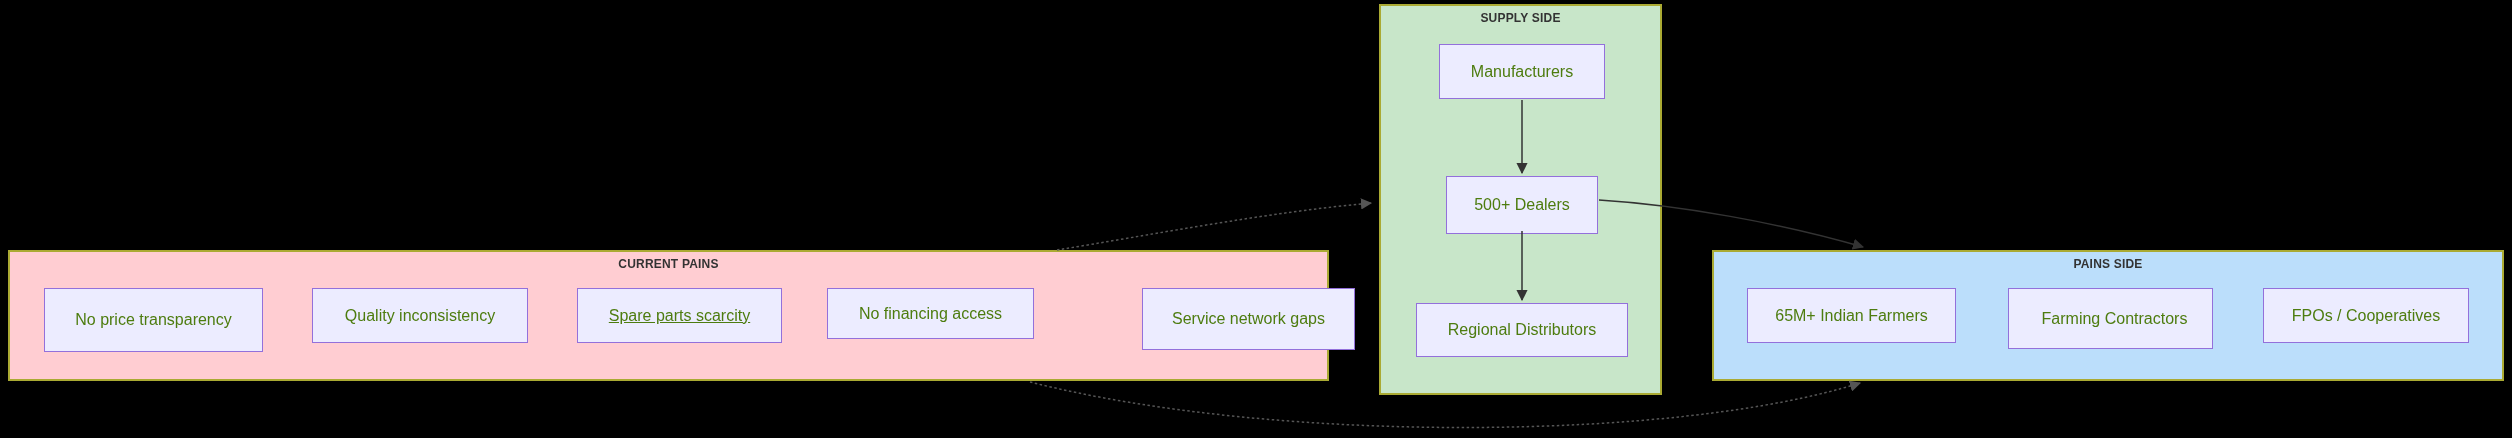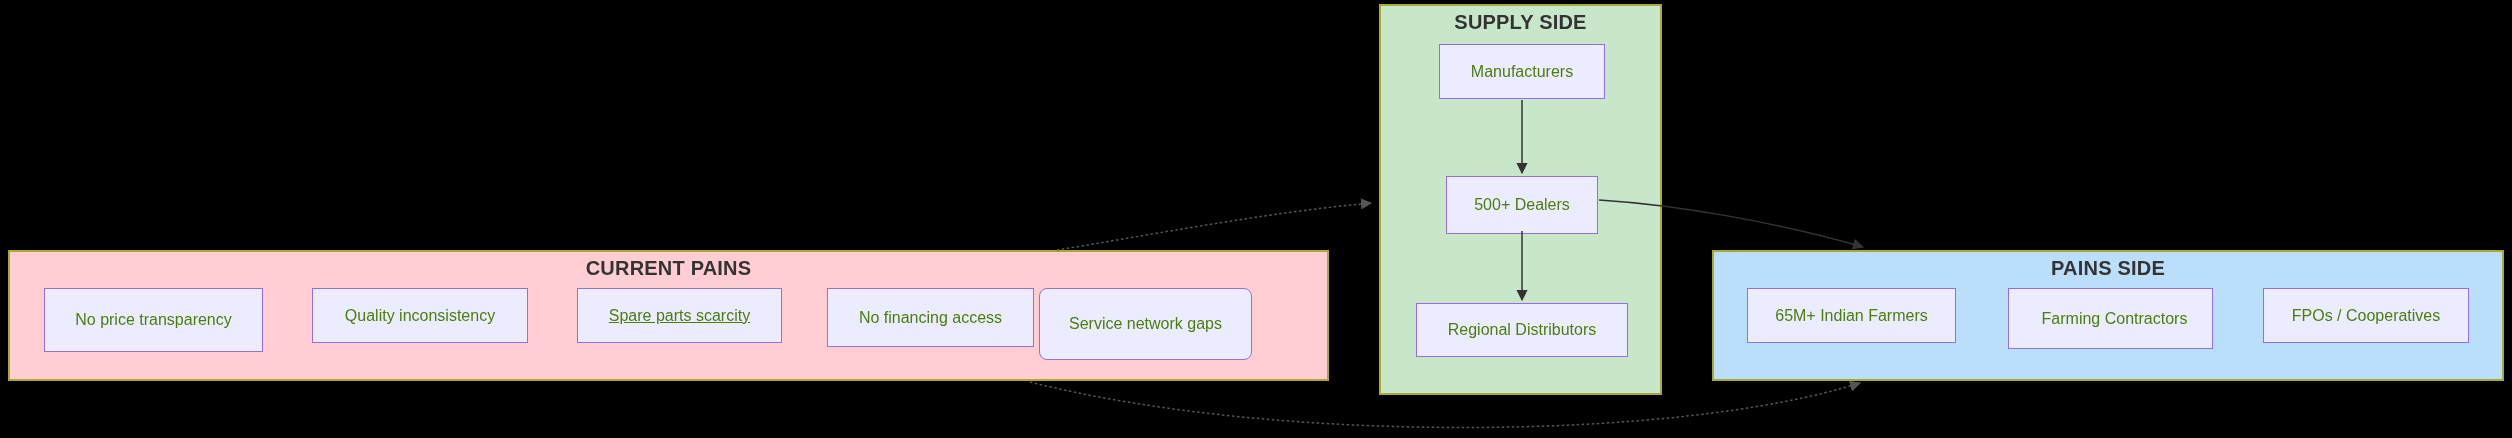--- a/index.html
+++ b/index.html
@@ -21,21 +21,21 @@
     position: absolute;
     box-sizing: border-box;
     border: 2px solid #aaaa33;
   }
   .cluster-title {
     position: absolute;
     top: 5px;
     left: 0;
     right: 0;
     text-align: center;
-    font-size: 20px;
+    font-size: 12px;
     font-weight: 600;
     color: #333333;
     letter-spacing: 0.2px;
   }
   .node {
     position: absolute;
     box-sizing: border-box;
     background: #ececff;
     border: 1.2px solid #9370db;
     display: flex;
@@ -46,22 +46,22 @@
     white-space: nowrap;
   }
   .cluster-pains  { left: 8px;    top: 250px; width: 1321px; height: 131px; background: #ffcdd2; }
   .cluster-supply { left: 1379px; top: 4px;   width: 283px;  height: 391px; background: #c8e6c9; }
   .cluster-demand { left: 1712px; top: 250px; width: 792px;  height: 131px; background: #bbdefb; }
 
   
   .p1 { left: 34px;   top: 36px; width: 219px; height: 64px; }
   .p2 { left: 302px;  top: 36px; width: 216px; height: 55px; }
   .p3 { left: 567px;  top: 36px; width: 205px; height: 55px; text-decoration: underline; }
-  .p4 { left: 817px;  top: 36px; width: 207px; height: 59px; }
-  .p5 { left: 1029px; top: 36px; width: 213px; height: 72px; border-radius: 8px; }
+  .p4 { left: 817px;  top: 36px; width: 207px; height: 51px; }
+  .p5 { left: 1132px; top: 36px; width: 213px; height: 62px; }
 
   
   .s1 { left: 58px; top: 38px;  width: 166px; height: 55px; }
   .s2 { left: 65px; top: 170px; width: 152px; height: 58px; }
   .s3 { left: 35px; top: 297px; width: 212px; height: 54px; }
 
   
   .d1 { left: 33px;  top: 36px; width: 209px; height: 55px; }
   .d2 { left: 294px; top: 36px; width: 205px; height: 61px; padding-left: 8px; }
   .d3 { left: 549px; top: 36px; width: 206px; height: 55px; }

